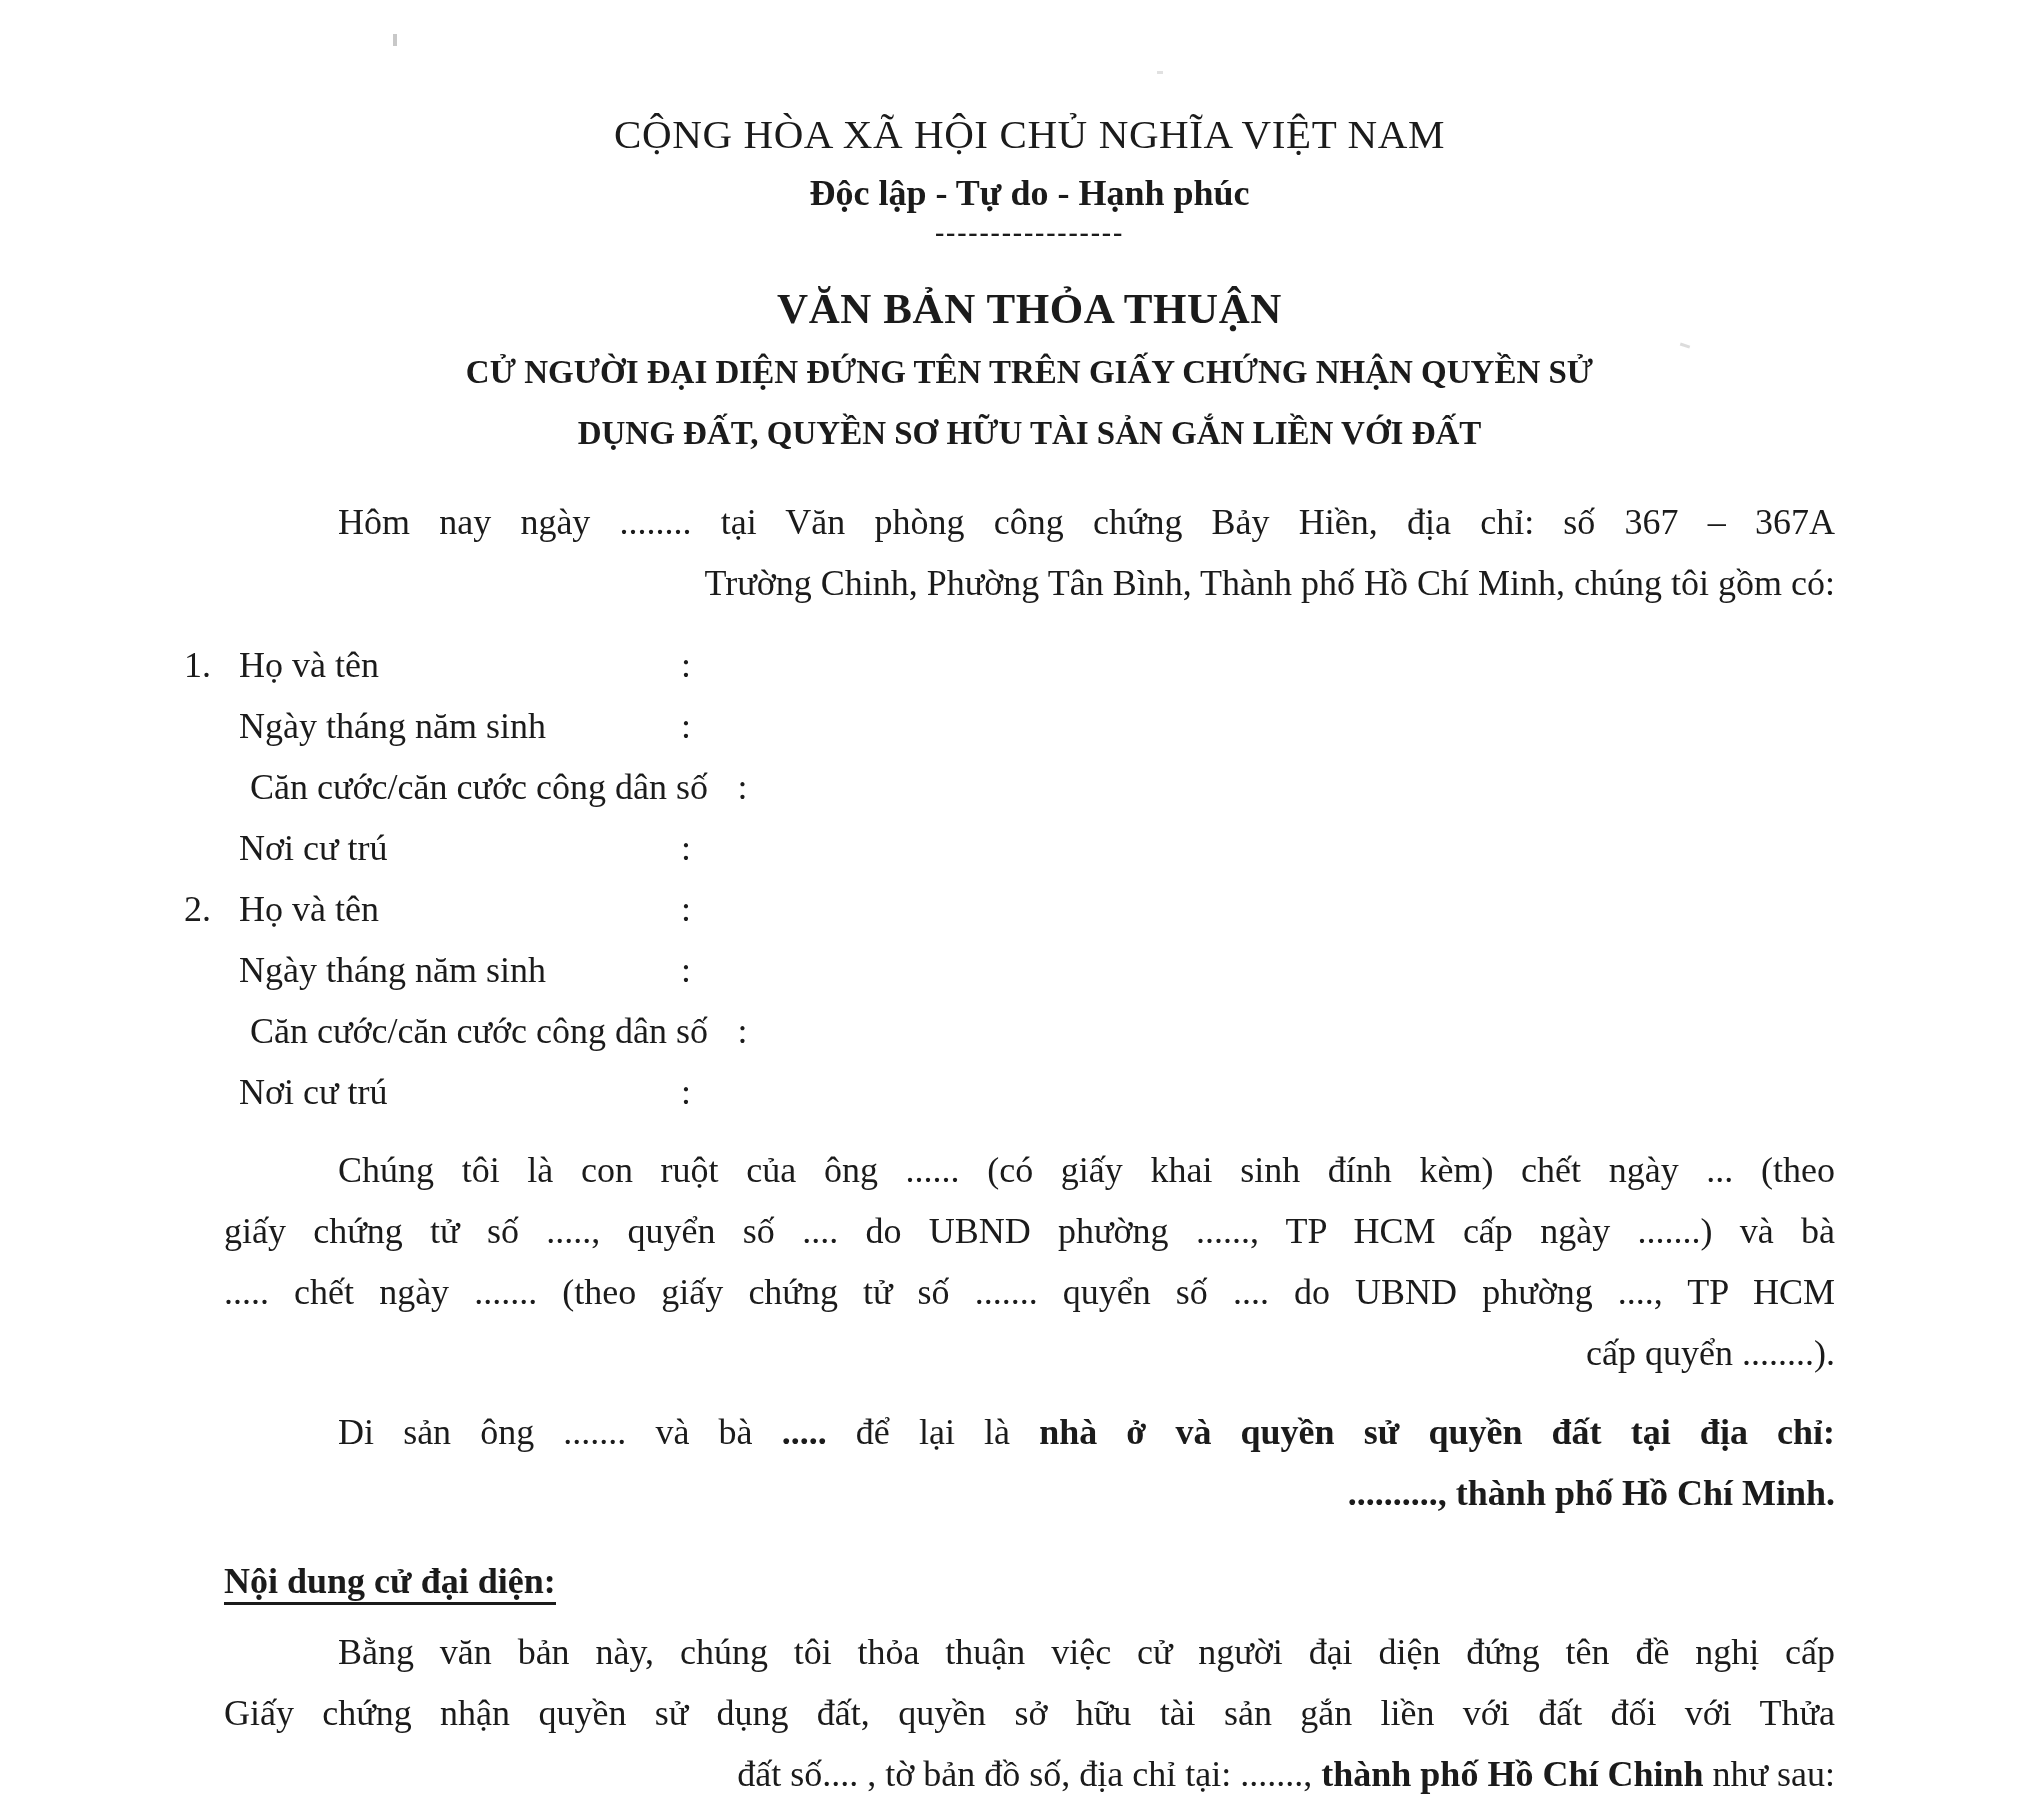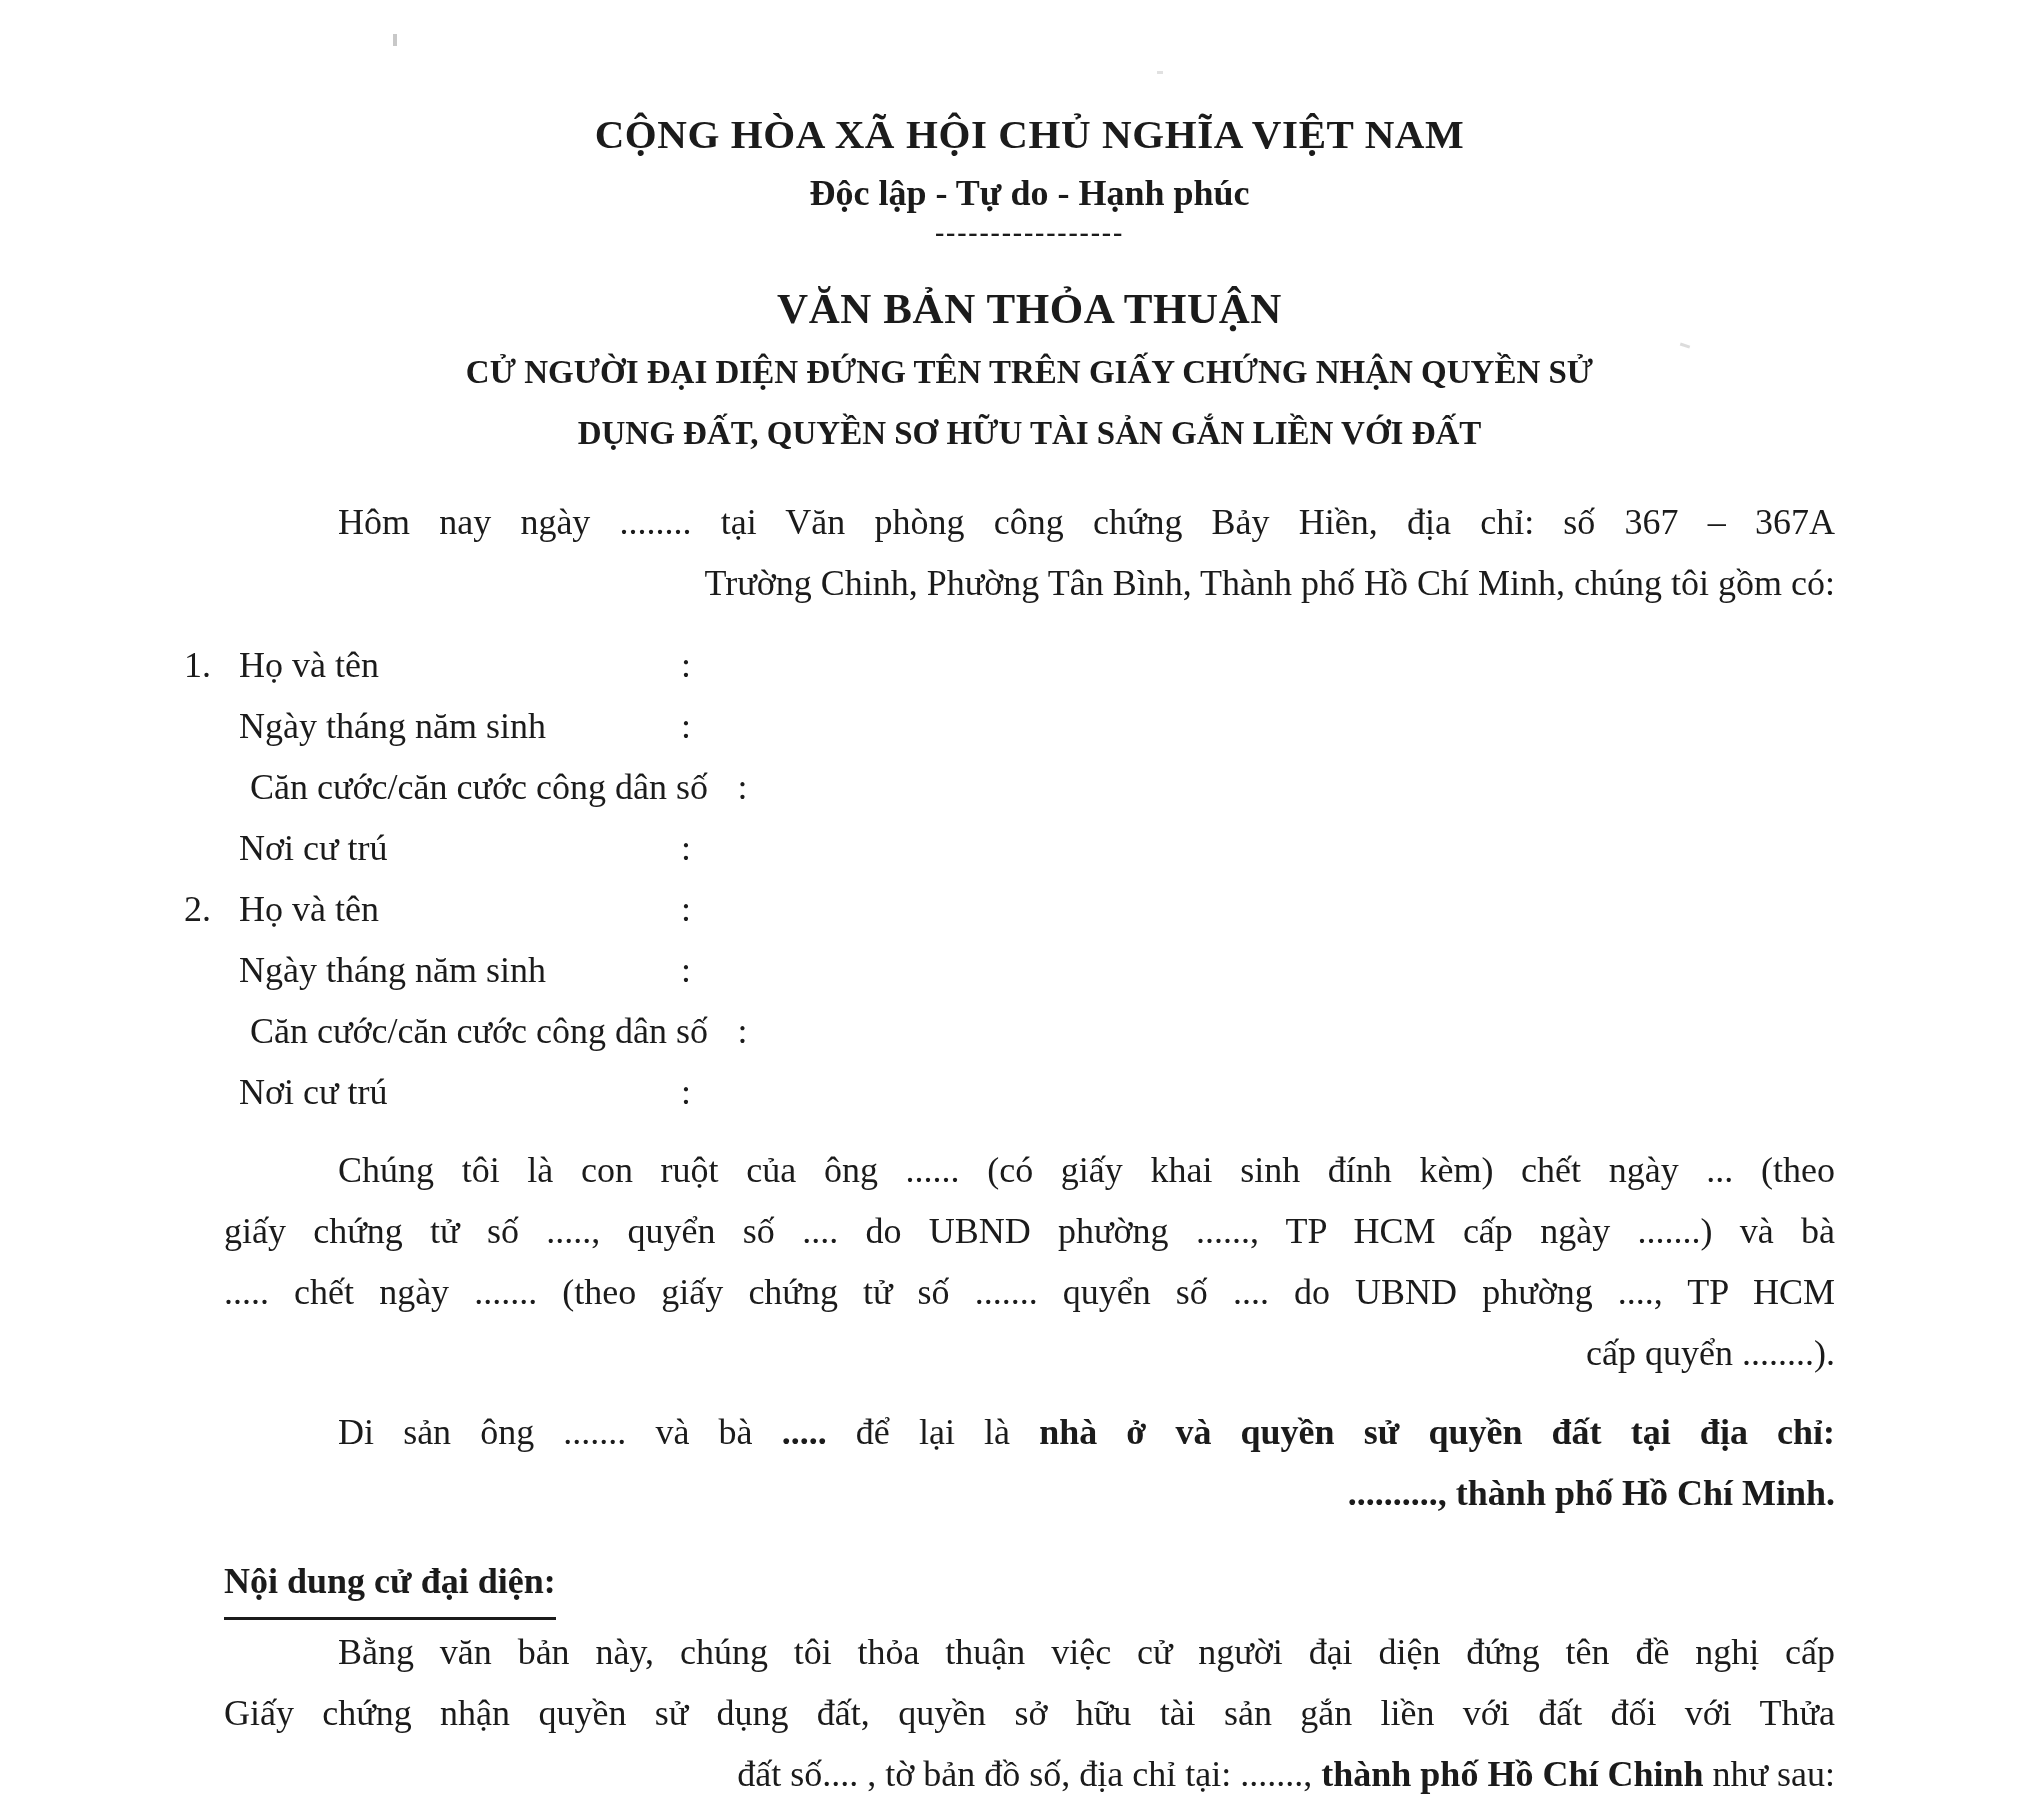--- a/index.html
+++ b/index.html
@@ -9,21 +9,21 @@
     height: 1816px;
     background: #ffffff;
     color: #1b1b1b;
     font-family: "Liberation Serif", "DejaVu Serif", serif;
     font-size: 36px;
     overflow: hidden;
   }
   .content { position: absolute; left: 224px; top: 110px; width: 1611px; }
 
   .center { text-align: center; }
-  .nat-title { font-size: 41px; font-weight: bold; letter-spacing: 0.6px; }
+  .nat-title { font-size: 41px; font-weight: normal; letter-spacing: 0.6px; }
   .motto { font-size: 36px; font-weight: bold; margin-top: 13.5px; }
   .sep { font-size: 28px; font-weight: bold; letter-spacing: 1.8px; margin-top: 4.9px; line-height: 28px; }
 
   .doc-title { font-size: 43px; font-weight: bold; margin-top: 38px; letter-spacing: 0.6px; }
   .doc-sub { font-size: 33px; font-weight: bold; line-height: 61px; margin-top: 8.6px; }
 
   .para { line-height: 61px; }
   .intro { margin-top: 28px; }
   .jline { text-align: justify; text-align-last: justify; }
   .lline { text-align: right; }
@@ -38,21 +38,21 @@
   .pcolon.gap { margin-left: 29.5px; }
 
   .heir { margin-top: 17px; }
   .estate { margin-top: 18.4px; }
   .bold { font-weight: bold; }
 
   .section-heading { margin-top: 27px; line-height: 61px; }
   .section-heading .u {
     font-weight: bold;
     border-bottom: 3.7px solid #1b1b1b;
-    padding-bottom: 16px;
+    padding-bottom: 1px;
   }
   .agreement { margin-top: 9.8px; }
 
   .speck { position: absolute; background: #9a9a9a; opacity: 0.55; }
   #speck1 { left: 393px; top: 34px; width: 3.7px; height: 12.3px; }
   #speck2 { left: 1157px; top: 71px; width: 5.5px; height: 3.1px; opacity: 0.3; }
   #speck3 { left: 1680px; top: 344px; width: 9.8px; height: 3.1px; opacity: 0.35; transform: rotate(18deg); }
 </style>
 </head>
 <body>

